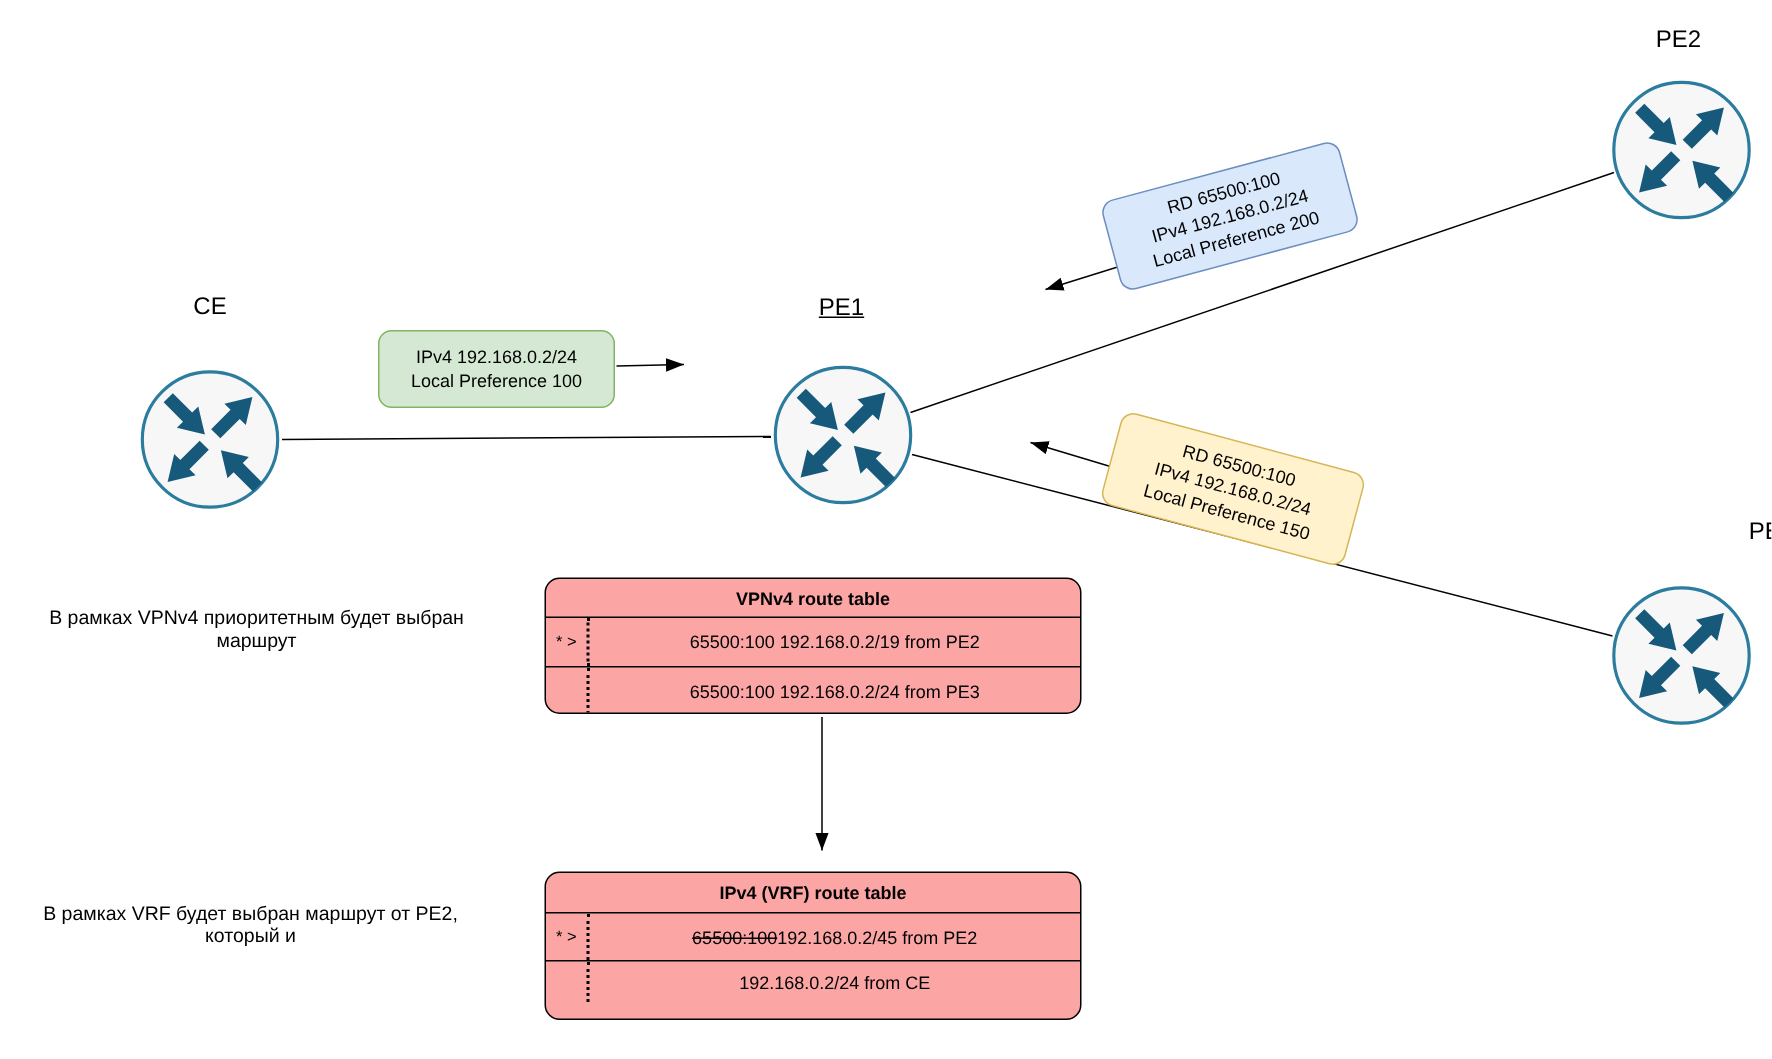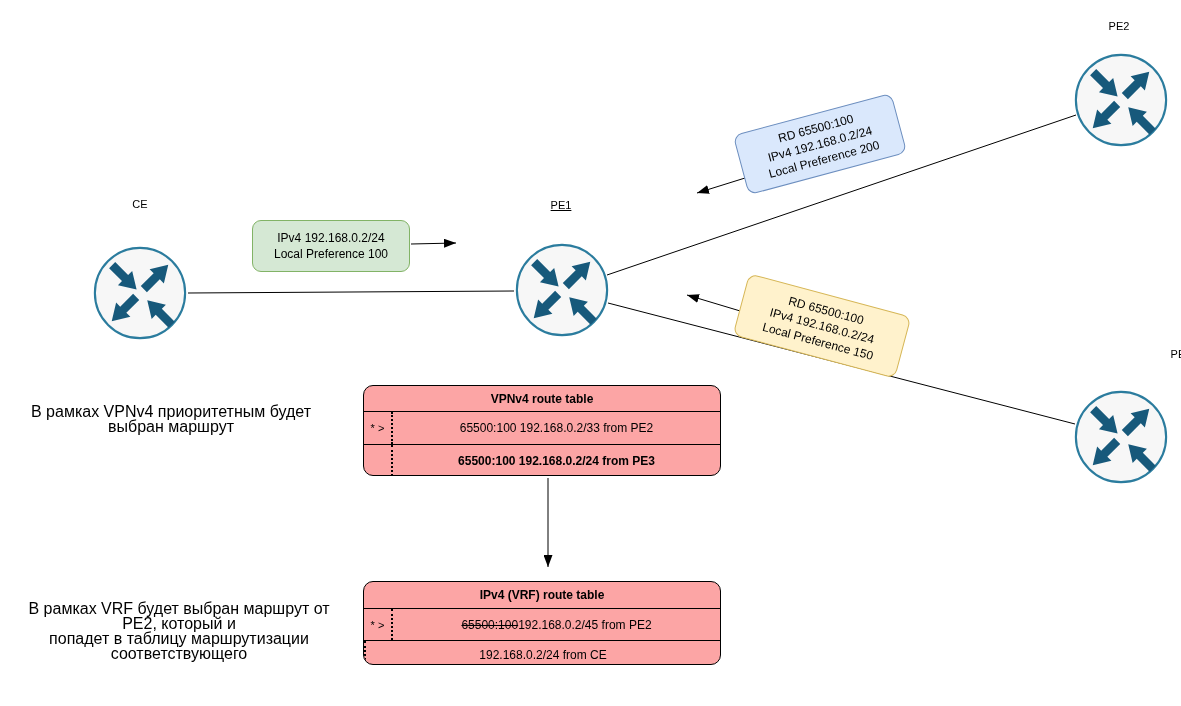--- a/index.html
+++ b/index.html
@@ -4,63 +4,63 @@
 <style>
   html,body{margin:0;padding:0;background:#ffffff;}
   .canvas{
     position:relative;width:1181px;height:706px;background:#ffffff;
     font-family:"Liberation Sans",sans-serif;color:#000;overflow:hidden;
   }
   svg.overlay{position:absolute;left:0;top:0;width:1181px;height:706px;}
   .router{position:absolute;width:96px;height:96px;}
   .router svg{width:100%;height:100%;display:block;}
   .node-label{
-    position:absolute;transform:translateX(-50%);font-size:11px;line-height:13px;
+    position:absolute;transform:translateX(-50%);font-size:16px;line-height:13px;
     white-space:nowrap;text-align:center;
   }
   .advert{
     position:absolute;border-radius:9px;text-align:center;font-size:12px;
     line-height:16px;display:flex;flex-direction:column;justify-content:center;
     box-sizing:border-box;
   }
   .advert-green{left:252px;top:220px;width:158px;height:52px;background:#d5e8d4;border:1px solid #82b366;}
   .advert-blue{left:738px;top:113px;width:164px;height:62px;background:#dae8fc;border:1px solid #6c8ebf;transform:rotate(-15deg);}
   .advert-yellow{left:738px;top:294px;width:168px;height:64px;background:#fff2cc;border:1px solid #d6b656;transform:rotate(15deg);}
   .rtable{
     position:absolute;left:363px;width:358px;background:#fca5a5;border:1px solid #000;
     border-radius:10px;box-sizing:border-box;overflow:hidden;font-size:12px;
   }
   .rtable-vpnv4{top:385px;height:91px;}
-  .rtable-vrf{top:581px;height:84px;}
+  .rtable-vrf{top:581px;height:99px;}
   .rtable .thead{
     font-weight:bold;display:flex;align-items:center;justify-content:center;
     border-bottom:1px solid #000;box-sizing:border-box;
   }
   .rtable-vpnv4 .thead{height:26px;}
   .rtable-vrf .thead{height:27px;}
   .trow{display:flex;align-items:stretch;box-sizing:border-box;}
   .trow.first{border-bottom:1px solid #000;}
   .rtable-vpnv4 .trow.first{height:33px;}
-  .rtable-vpnv4 .trow.second{height:31px;font-weight:bold;}
+  .rtable-vpnv4 .trow.second{height:31px;}
   .rtable-vrf .trow.first{height:32px;}
-  .rtable-vrf .trow.second{height:27px;flex-direction:column;}
+  .rtable-vrf .trow.second{height:27px;}
   .marker-cell{
     width:27px;display:flex;align-items:center;justify-content:center;
     font-size:11px;flex:none;
   }
   .route-cell{
     flex:1;display:flex;align-items:center;justify-content:center;
     border-left:2px dotted #000;
   }
   .strike{text-decoration:line-through;}
   .note{
-    position:absolute;width:326px;text-align:center;font-size:16px;line-height:15px;
+    position:absolute;width:326px;text-align:center;font-size:13px;line-height:15px;
   }
   .note-1{left:8px;top:404px;}
-  .note-2{left:16px;top:601px;}
+  .note-2{left:4px;top:601px;}
 </style>
 </head>
 <body>
 
 <div class="canvas">
 
   <svg width="0" height="0" style="position:absolute" aria-hidden="true">
     <defs>
       <symbol id="router-sym" viewBox="0 0 100 100">
         <circle cx="50" cy="50" r="47" fill="#f7f7f7" stroke="#2b7c9e" stroke-width="2.2"></circle>
@@ -127,21 +127,21 @@
   <div class="advert advert-yellow">
     <div>RD 65500:100</div>
     <div>IPv4 192.168.0.2/24</div>
     <div>Local Preference 150</div>
   </div>
 
   <div class="rtable rtable-vpnv4">
     <div class="thead">VPNv4 route table</div>
     <div class="trow first">
       <div class="marker-cell">* &gt;</div>
-      <div class="route-cell">65500:100 192.168.0.2/33 from PE2</div>
+      <div class="route-cell">65500:100 192.168.0.2/19 from PE2</div>
     </div>
     <div class="trow second">
       <div class="marker-cell"></div>
       <div class="route-cell">65500:100 192.168.0.2/24 from PE3</div>
     </div>
   </div>
 
   <div class="rtable rtable-vrf">
     <div class="thead">IPv4 (VRF) route table</div>
     <div class="trow first">
@@ -155,16 +155,15 @@
       <div class="marker-cell"></div>
       <div class="route-cell">192.168.0.2/24 from CE</div>
     </div>
   </div>
 
   <div class="note note-1">
     <div>В рамках VPNv4 приоритетным будет выбран маршрут</div>
   </div>
   <div class="note note-2">
     <div>В рамках VRF  будет выбран маршрут от PE2, который и</div>
-    <div>попадет в таблицу маршрутизации соответствующего</div>
   </div>
 
 </div>
 
 </body></html>

